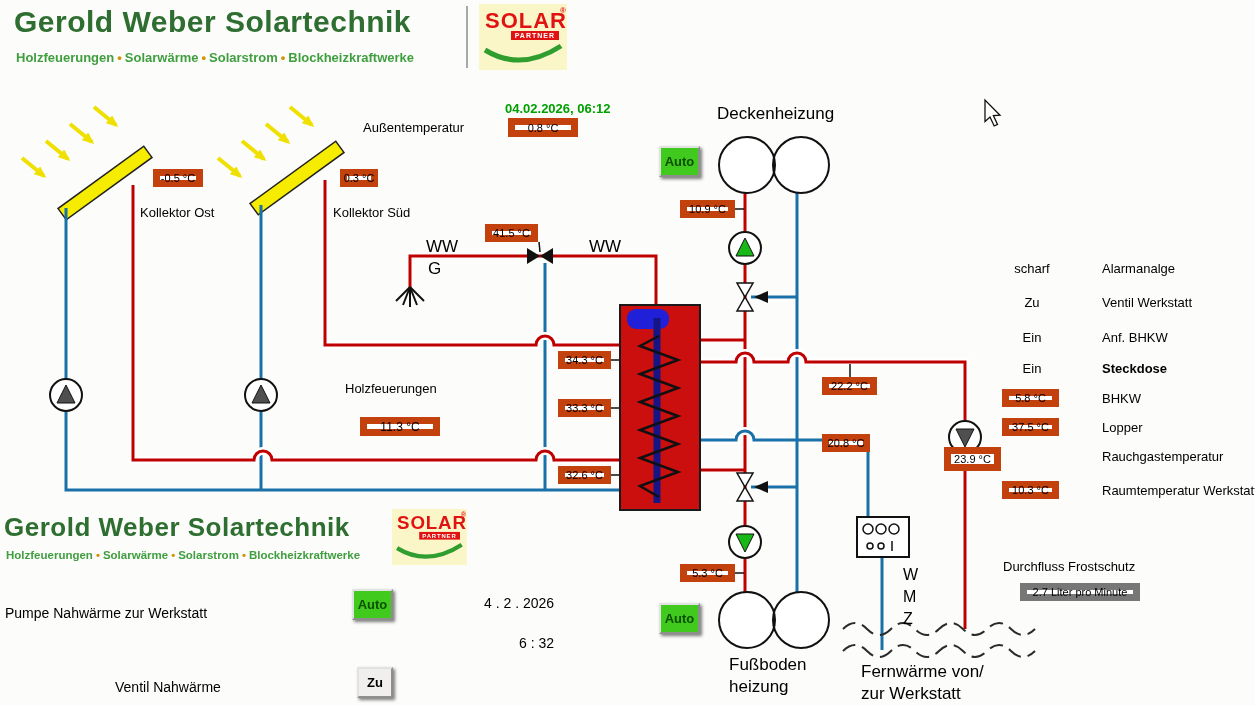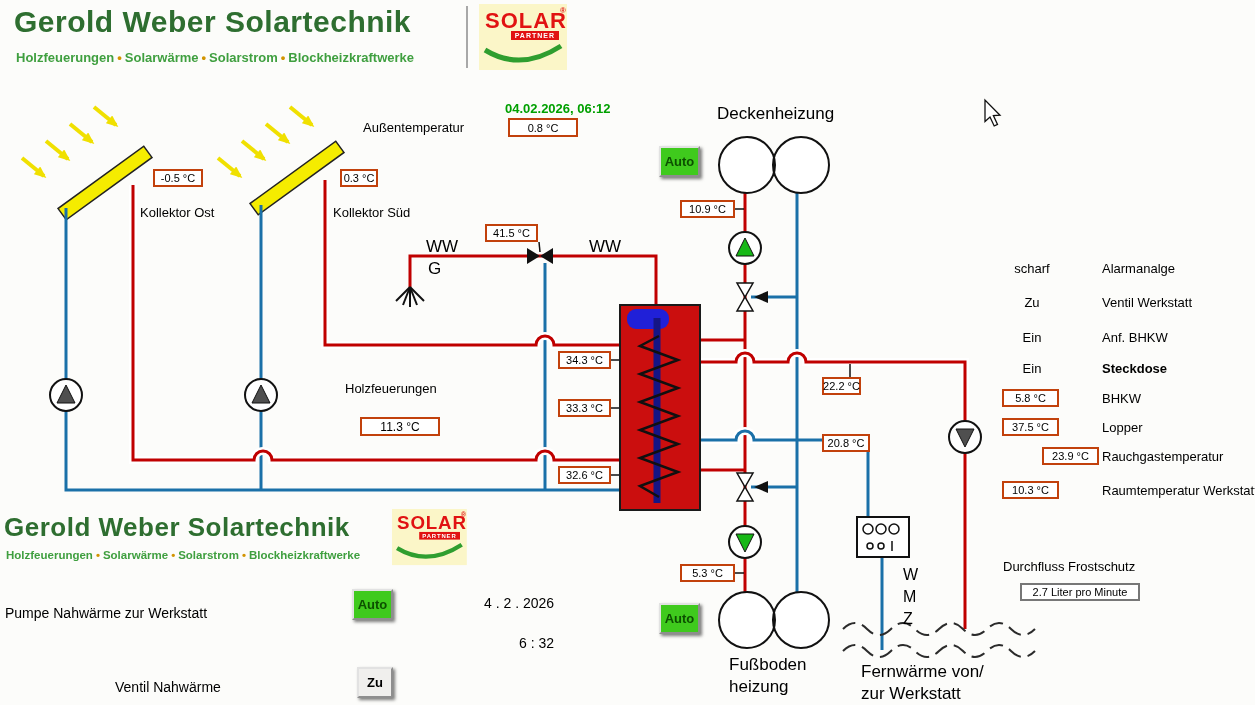--- a/index.html
+++ b/index.html
@@ -2,21 +2,21 @@
 <html><head>
 <meta charset="utf-8">
 <style>
   html,body{margin:0;padding:0;}
   body{position:relative;width:1255px;height:705px;overflow:hidden;background:#fcfcfa;
        font-family:"Liberation Sans",sans-serif;color:#000;}
   .abs{position:absolute;}
   .lbl{position:absolute;font-size:13px;white-space:nowrap;}
   .lbl-lg{font-size:17px;}
   .lbl-md{font-size:14px;}
-  .vbox{position:absolute;background:#fff;border:2px solid #c2410c;display:flex;align-items:center;
+  .vbox{position:absolute;background:#fff;border:7px solid #c2410c;display:flex;align-items:center;
         justify-content:center;font-size:11px;white-space:nowrap;box-sizing:border-box;}
   .btn{position:absolute;display:flex;align-items:center;justify-content:center;font-weight:bold;
        font-size:13px;border:2px outset #e2e2e2;box-shadow:2px 2px 3px rgba(0,0,0,.5);
        box-sizing:border-box;cursor:default;}
   .btn-auto{background:#3fca1d;color:#0c4f00;}
   .btn-zu{background:#f0efed;color:#000;}
   .logo-title{position:absolute;font-weight:bold;color:#2e6e30;font-size:30px;letter-spacing:.5px;white-space:nowrap;}
   .logo-title.small{font-size:26px;}
   .tagline{position:absolute;color:#3f9f3f;font-size:13px;font-weight:bold;white-space:nowrap;}
   .tagline.small{font-size:11.5px;}
@@ -222,37 +222,37 @@
 <div class="vbox" style="left:485px;top:224px;width:53px;height:18px;">41.5 °C</div>
 <div class="lbl lbl-lg" style="left:589px;top:237px;">WW</div>
 
 <div class="lbl" style="left:345px;top:381px;">Holzfeuerungen</div>
 <div class="vbox" style="left:360px;top:417px;width:80px;height:19px;font-size:12px;">11.3 °C</div>
 
 <div class="vbox" style="left:558px;top:351px;width:53px;height:18px;">34.3 °C</div>
 <div class="vbox" style="left:558px;top:399px;width:53px;height:18px;">33.3 °C</div>
 <div class="vbox" style="left:558px;top:466px;width:53px;height:18px;">32.6 °C</div>
 
-<div class="vbox" style="left:822px;top:377px;width:39px;height:18px;">22.2 °C</div>
+<div class="vbox" style="left:822px;top:377px;width:55px;height:18px;">22.2 °C</div>
 <div class="vbox" style="left:822px;top:434px;width:48px;height:18px;">20.8 °C</div>
 
 <div class="status-state" style="top:261px;">scharf</div>
 <div class="status-label" style="top:261px;">Alarmanalge</div>
 <div class="status-state" style="top:295px;">Zu</div>
 <div class="status-label" style="top:295px;">Ventil Werkstatt</div>
 <div class="status-state" style="top:330px;">Ein</div>
 <div class="status-label" style="top:330px;">Anf. BHKW</div>
 <div class="status-state" style="top:361px;">Ein</div>
 <div class="status-label" style="top:361px;font-weight:bold;">Steckdose</div>
 
 <div class="vbox" style="left:1002px;top:389px;width:57px;height:18px;">5.8 °C</div>
 <div class="status-label" style="top:391px;">BHKW</div>
 <div class="vbox" style="left:1002px;top:418px;width:57px;height:18px;">37.5 °C</div>
 <div class="status-label" style="top:420px;">Lopper</div>
-<div class="vbox" style="left:1042px;top:447px;width:57px;height:18px;">23.9 °C</div>
+<div class="vbox" style="left:944px;top:447px;width:57px;height:24px;">23.9 °C</div>
 <div class="status-label" style="top:428px;margin-top:21px;">Rauchgastemperatur</div>
 <div class="vbox" style="left:1002px;top:481px;width:57px;height:18px;">10.3 °C</div>
 <div class="status-label" style="top:483px;">Raumtemperatur Werkstatt</div>
 
 <div class="lbl" style="left:1003px;top:559px;">Durchfluss Frostschutz</div>
 <div class="vbox" style="left:1020px;top:583px;width:120px;height:18px;border-color:#777;">2.7 Liter pro Minute</div>
 
 <div class="vbox" style="left:680px;top:564px;width:55px;height:18px;">5.3 °C</div>
 <div class="btn btn-auto" style="left:659px;top:603px;width:41px;height:31px;">Auto</div>
 <div class="lbl lbl-lg" style="left:729px;top:655px;">Fußboden</div>

